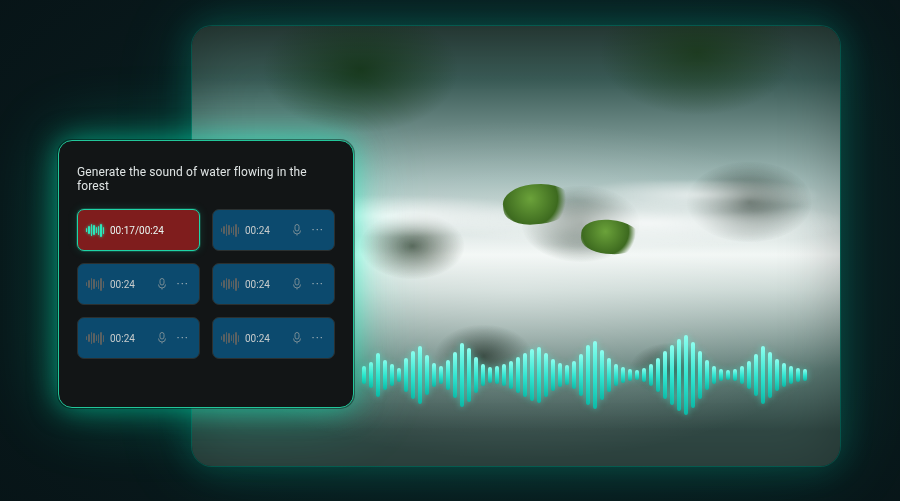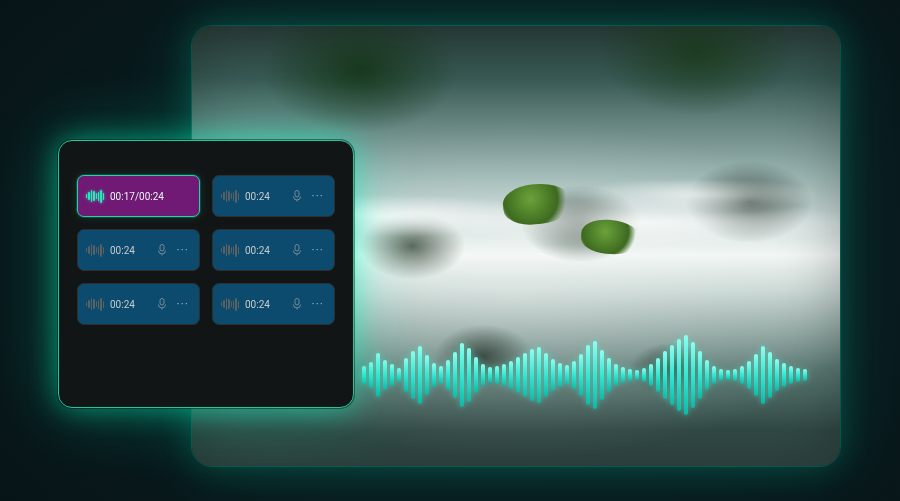--- a/index.html
+++ b/index.html
@@ -105,21 +105,21 @@
     border-radius: 7px;
     background: #0c4a6e;
     display: flex; align-items: center;
     padding: 0 8px 0 8px;
     gap: 6px;
     color: #c8cccc;
     font-size: 10px;
   }
   .clip.active {
     border-color: #1fd4a7;
-    background: #701a75;
+    background: #7f1d1d;
     box-shadow: 0 0 0 1px rgba(31,212,167,0.2), 0 0 10px rgba(31,212,167,0.18);
     color: #e9f6f2;
     align-items: center;
   }
   .clip .mini {
     width: 18px; height: 14px;
     display: flex; align-items: center; gap:1px; flex-shrink:0;
   }
   .clip .mini b {
     width: 2px; border-radius:1px;
@@ -205,20 +205,21 @@
         <i style="height: 46px;"></i>
         <i style="height: 32px;"></i>
         <i style="height: 24px;"></i>
         <i style="height: 18px;"></i>
         <i style="height: 14px;"></i>
         <i style="height: 12px;"></i>
       </div>
   </div>
 
   <div class="panel">
+    <div class="prompt">Generate the sound of water flowing in the forest</div>
 
     <div class="grid" id="clips">
         <div class="clip active">
           <div class="mini">
             <b style="height: 4px;"></b>
             <b style="height: 8px;"></b>
             <b style="height: 12px;"></b>
             <b style="height: 10px;"></b>
             <b style="height: 6px;"></b>
             <b style="height: 9px;"></b>

